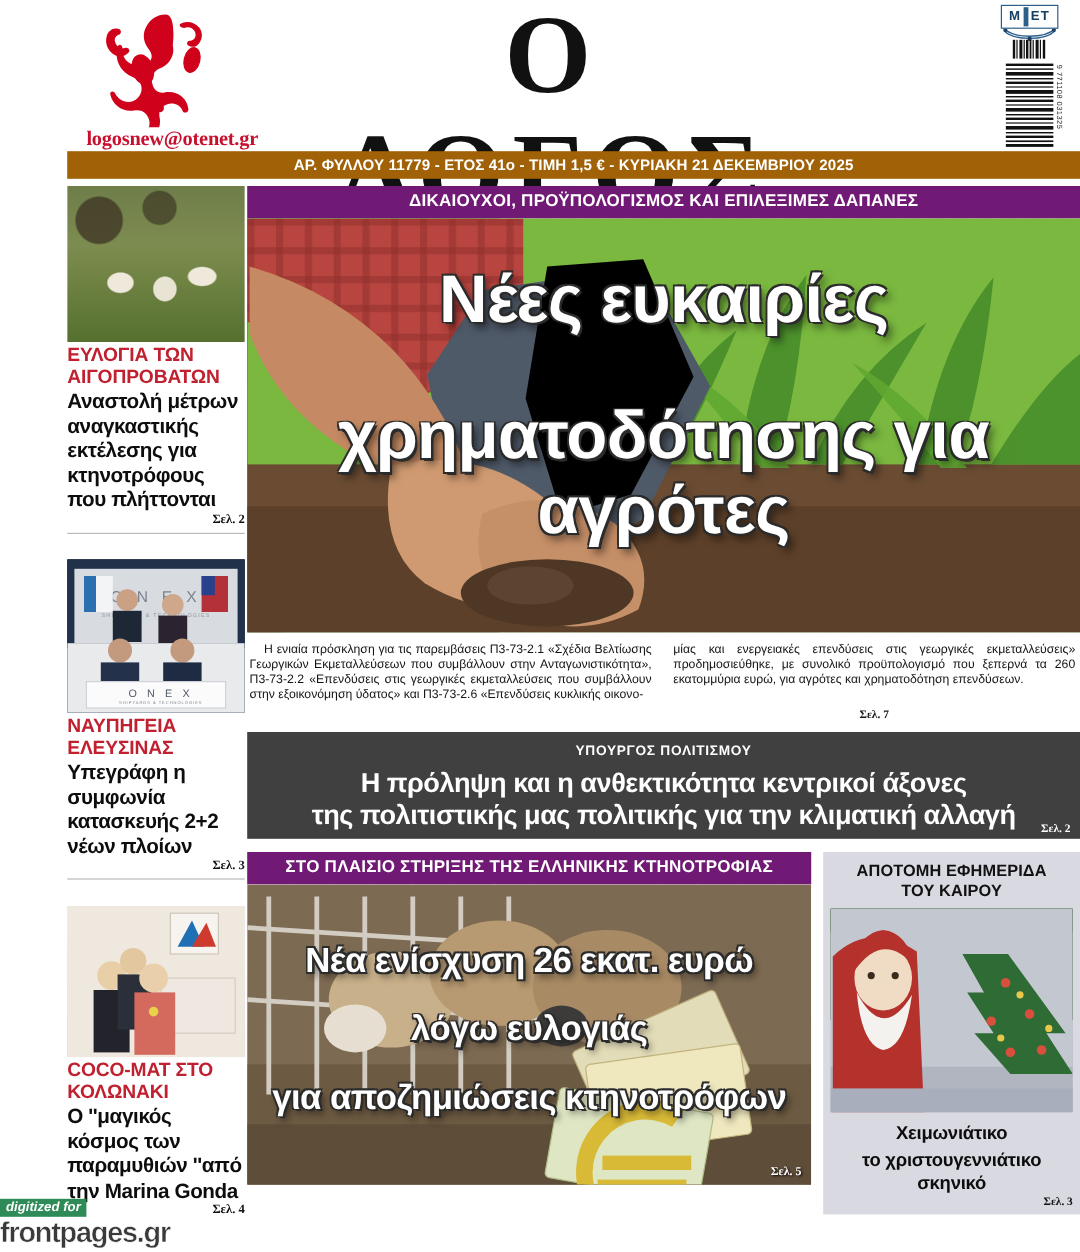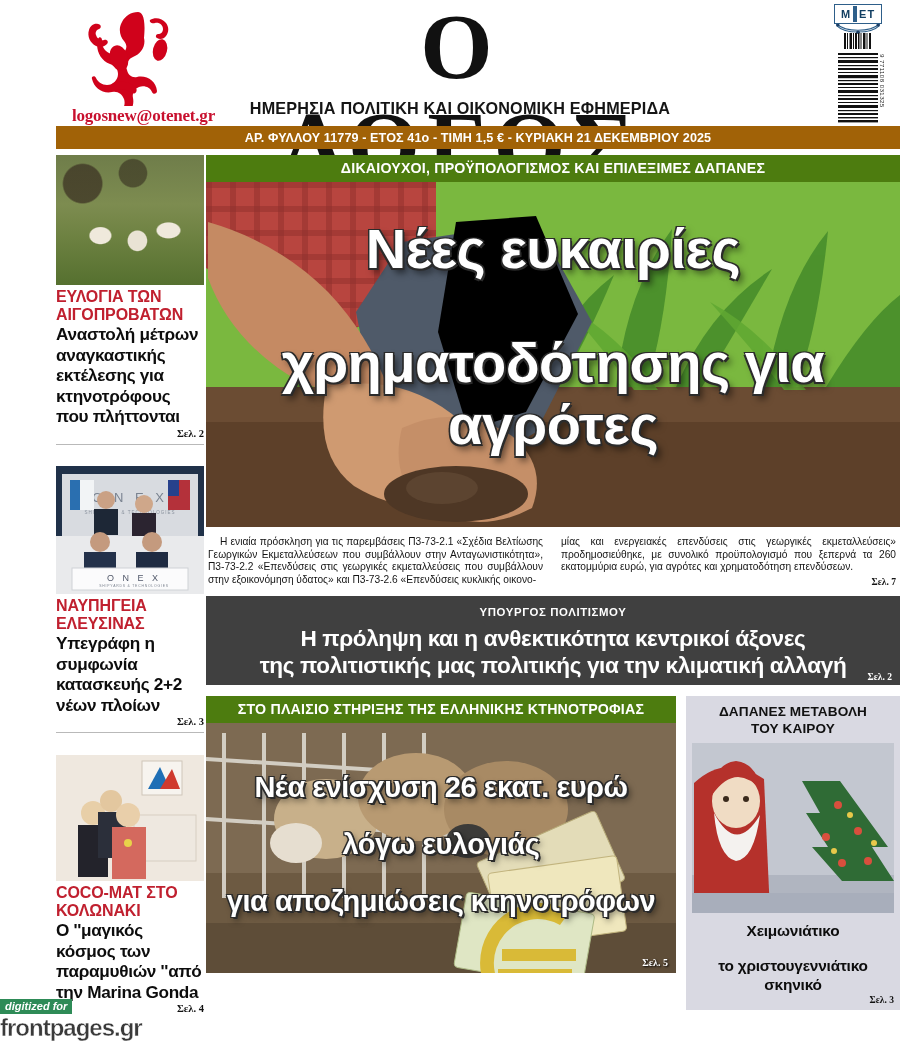--- a/index.html
+++ b/index.html
@@ -88,21 +88,21 @@
   .sb-page {
     text-align: right; font-family: "Liberation Serif", serif;
     font-weight: bold; font-size: 10.5px; color: #111; margin-top: 1px;
   }
   .sb-rule { width: 148px; height: 1px; background: #b9b9b9; margin-top: 5px; }
 
   
   .main { position: absolute; left: 206px; top: 155px; width: 694px; }
 
   .black-banner {
-    width: 100%; background: #4d7c0f; color: #fff;
+    width: 100%; background: #701a75; color: #fff;
     text-align: center; font-weight: bold;
     font-size: 14.2px; letter-spacing: 0.2px;
     padding: 5px 0 6px 0;
   }
 
   .lead-photo {
     position: relative; width: 694px; height: 345px; overflow: hidden;
   }
   .lead-headline {
     position: absolute; left: 0; top: 36px; width: 694px;
@@ -120,22 +120,22 @@
   .lead-headline .l2 { font-size: 56px; line-height: 62px; margin-top: 52px; }
 
   .lead-body {
     display: flex; gap: 18px; padding: 9px 4px 6px 2px;
     font-size: 10.2px; line-height: 12.6px; color: #141414;
     text-align: justify;
   }
   .lead-body .col { width: 338px; }
   .lead-body .col:first-child { text-indent: 12px; }
   .lead-body .pg {
-    text-align: right; font-family: "Liberation Serif", serif;
-    font-weight: bold; font-size: 9.5px; margin-top: 2px;
+    text-align: center; font-family: "Liberation Serif", serif;
+    font-weight: bold; font-size: 9.5px; margin-top: 16px;
   }
 
   .blue-box {
     width: 694px; background: #404040; color: #fff;
     padding: 10px 10px 6px 10px; margin-top: 2px;
     position: relative;
   }
   .blue-kicker {
     text-align: center; font-size: 11.4px; font-weight: bold;
     letter-spacing: 0.6px; margin-bottom: 7px;
@@ -262,21 +262,20 @@
           <path d="M24 40c-6-3-9-10-7-16 1-4 5-7 9-6 3 0 4 4 1 5-3 1-4 4-3 6 1 4 5 6 8 5 3-1 5 2 3 4-3 3-7 4-11 2z"></path>
           <ellipse cx="47" cy="52" rx="9" ry="13" transform="rotate(-18 47 52)"></ellipse>
           <ellipse cx="88" cy="44" rx="7" ry="11" transform="rotate(14 88 44)"></ellipse>
           <path d="M40 78c8-4 18-3 24 4 2 3-1 7-4 5-5-4-12-5-18-2-3 2-5-5-2-7z"></path>
         </g>
       </svg>
     </div>
     <div class="logo-email">logosnew@otenet.gr</div>
 
     <div class="paper-title">Ο ΛΟΓΟΣ</div>
-    <div class="paper-subtitle">ΗΜΕΡΗΣΙΑ ΠΟΛΙΤΙΚΗ ΚΑΙ ΟΙΚΟΝΟΜΙΚΗ ΕΦΗΜΕΡΙΔΑ</div>
 
     <div class="met-logo">
       <div class="box">
         <span>Μ</span>
         <span class="divider"></span>
         <span>ΕΤ</span>
       </div>
       <svg viewBox="0 0 48 12" width="48" height="11" style="display:block">
         <path d="M1 0 C10 9 38 9 47 0 L47 2 C38 11 10 11 1 2 Z" fill="none" stroke="#2e5f8a" stroke-width="1.2"></path>
         <circle cx="2" cy="1" r="1.8" fill="#1c3f66"></circle>
@@ -512,21 +511,21 @@
           <div class="stock-headline">
             <div>Νέα ενίσχυση 26 εκατ. ευρώ</div>
             <div>λόγω ευλογιάς</div>
             <div>για αποζημιώσεις κτηνοτρόφων</div>
           </div>
           <div class="stock-page">Σελ. 5</div>
         </div>
       </div>
 
       <div class="bot-right">
-        <div class="wx-kicker">ΔΑΠΑΝΕΣ ΜΕΤΑΒΟΛΗ</div>
+        <div class="wx-kicker">ΑΠΟΤΟΜΗ ΕΦΗΜΕΡΙΔΑ</div>
         <div class="wx-kicker">ΤΟΥ ΚΑΙΡΟΥ</div>
         <div class="wx-photo">
           <div class="ph santa-tree"></div>
           <svg viewBox="0 0 202 170" width="202" height="170" style="position:absolute;inset:0">
             <rect width="202" height="170" fill="#c3c7d0"></rect>
             <rect x="0" y="132" width="202" height="38" fill="#b0b5c0"></rect>
             <path d="M150 138 L120 104 L136 104 L114 70 L128 70 L110 38 L148 38 L196 104 L180 104 L202 138 Z" fill="#2f6b35"></path>
             <g fill="#d94f3d">
                 <circle cx="146" cy="62" r="4"></circle>
                 <circle cx="166" cy="88" r="4"></circle>
@@ -542,21 +541,21 @@
             <path d="M2 170 L2 40 Q34 10 72 36 L78 170 Z" fill="#b5312b"></path>
             <ellipse cx="44" cy="58" rx="24" ry="27" fill="#f0dcc4"></ellipse>
             <path d="M20 52 q24 -34 50 -4 q-6 -28 -26 -30 q-22 2 -24 34 Z" fill="#b5312b"></path>
             <path d="M22 70 q22 42 46 2 q-6 44 -24 46 q-18 -4 -22 -48 Z" fill="#f4f2ef"></path>
             <circle cx="34" cy="56" r="3" fill="#3a2a1c"></circle>
               <circle cx="54" cy="56" r="3" fill="#3a2a1c"></circle>
             <rect x="0" y="150" width="202" height="20" fill="#a8aebb"></rect>
           </svg>
         </div>
         <div class="wx-head">Χειμωνιάτικο</div>
-        <div class="wx-head" style="margin-top:16px">το χριστουγεννιάτικο</div>
+        <div class="wx-head" style="margin-top:4px">το χριστουγεννιάτικο</div>
         <div class="wx-head" style="margin-top:0">σκηνικό</div>
         <div class="wx-page">Σελ. 3</div>
       </div>
     </div>
   </div>
 
   <div class="watermark">
     <div class="wm-tag">digitized for</div>
     <div class="wm-main">frontpages.gr</div>
   </div>

